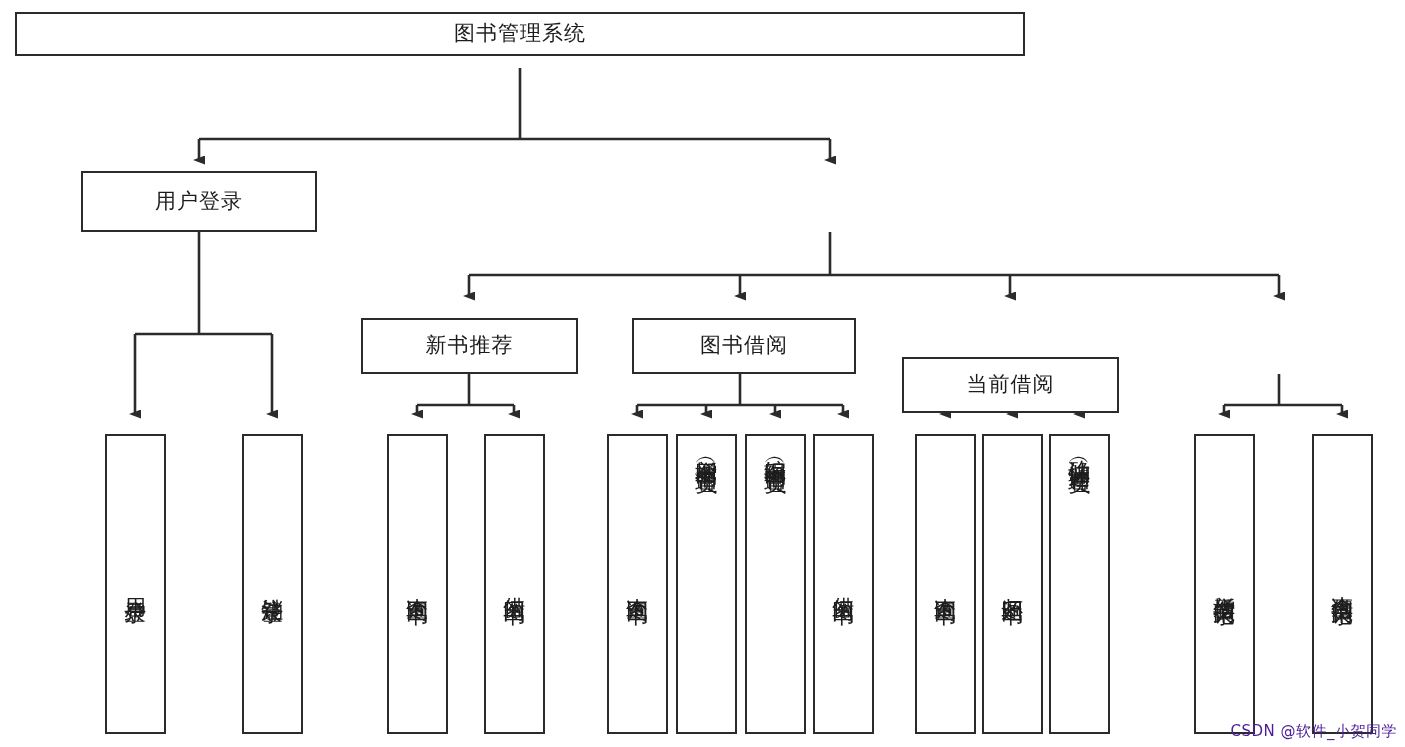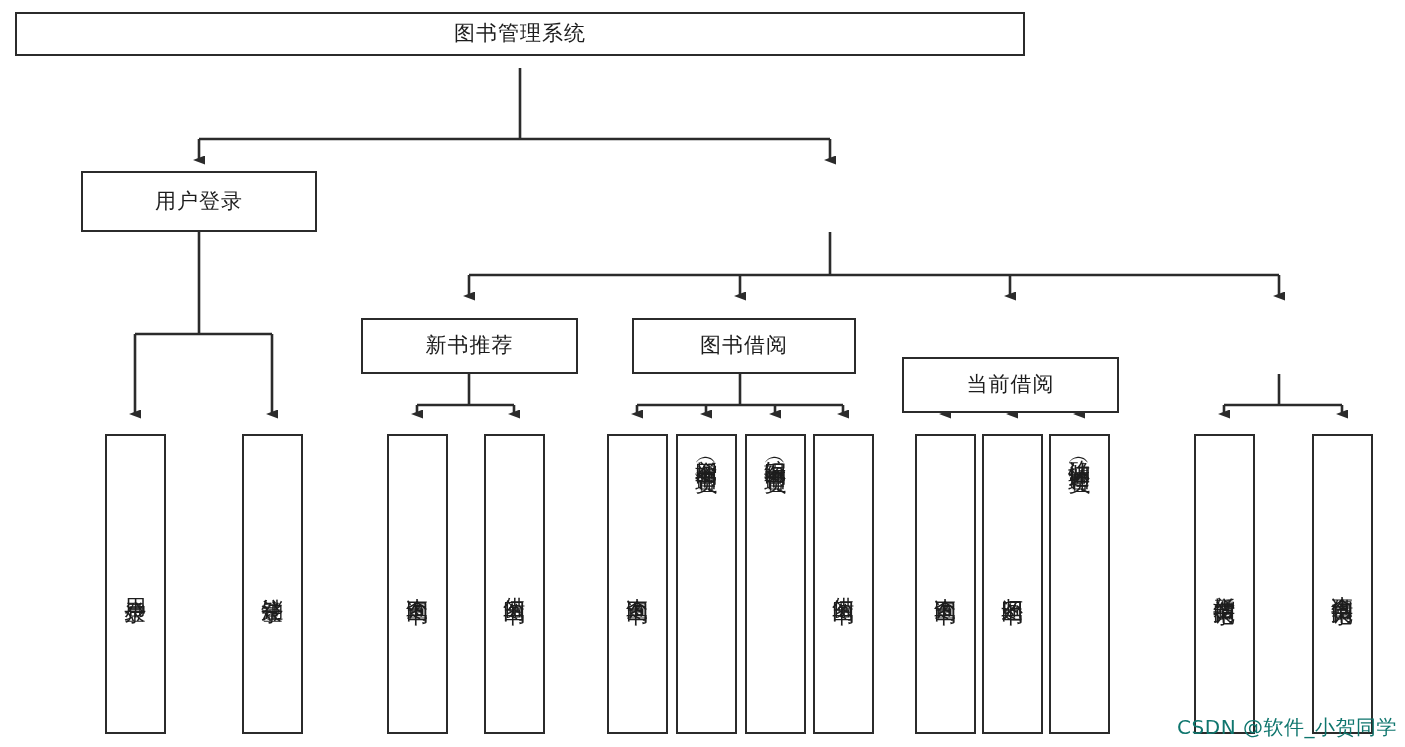--- a/index.html
+++ b/index.html
@@ -57,22 +57,22 @@
     left: 0;
     top: 0;
     width: 1405px;
     height: 747px;
     pointer-events: none;
   }
   .watermark {
     position: absolute;
     right: 8px;
     bottom: 6px;
-    font-size: 20px;
-    color: #0f766e;
+    font-size: 15px;
+    color: #4c1d95;
     letter-spacing: 0.5px;
     white-space: nowrap;
   }
 </style>
 </head>
 <body>
 
 <div id="diagram-root">
 
   <svg class="connector-layer" viewBox="0 0 1405 747">

